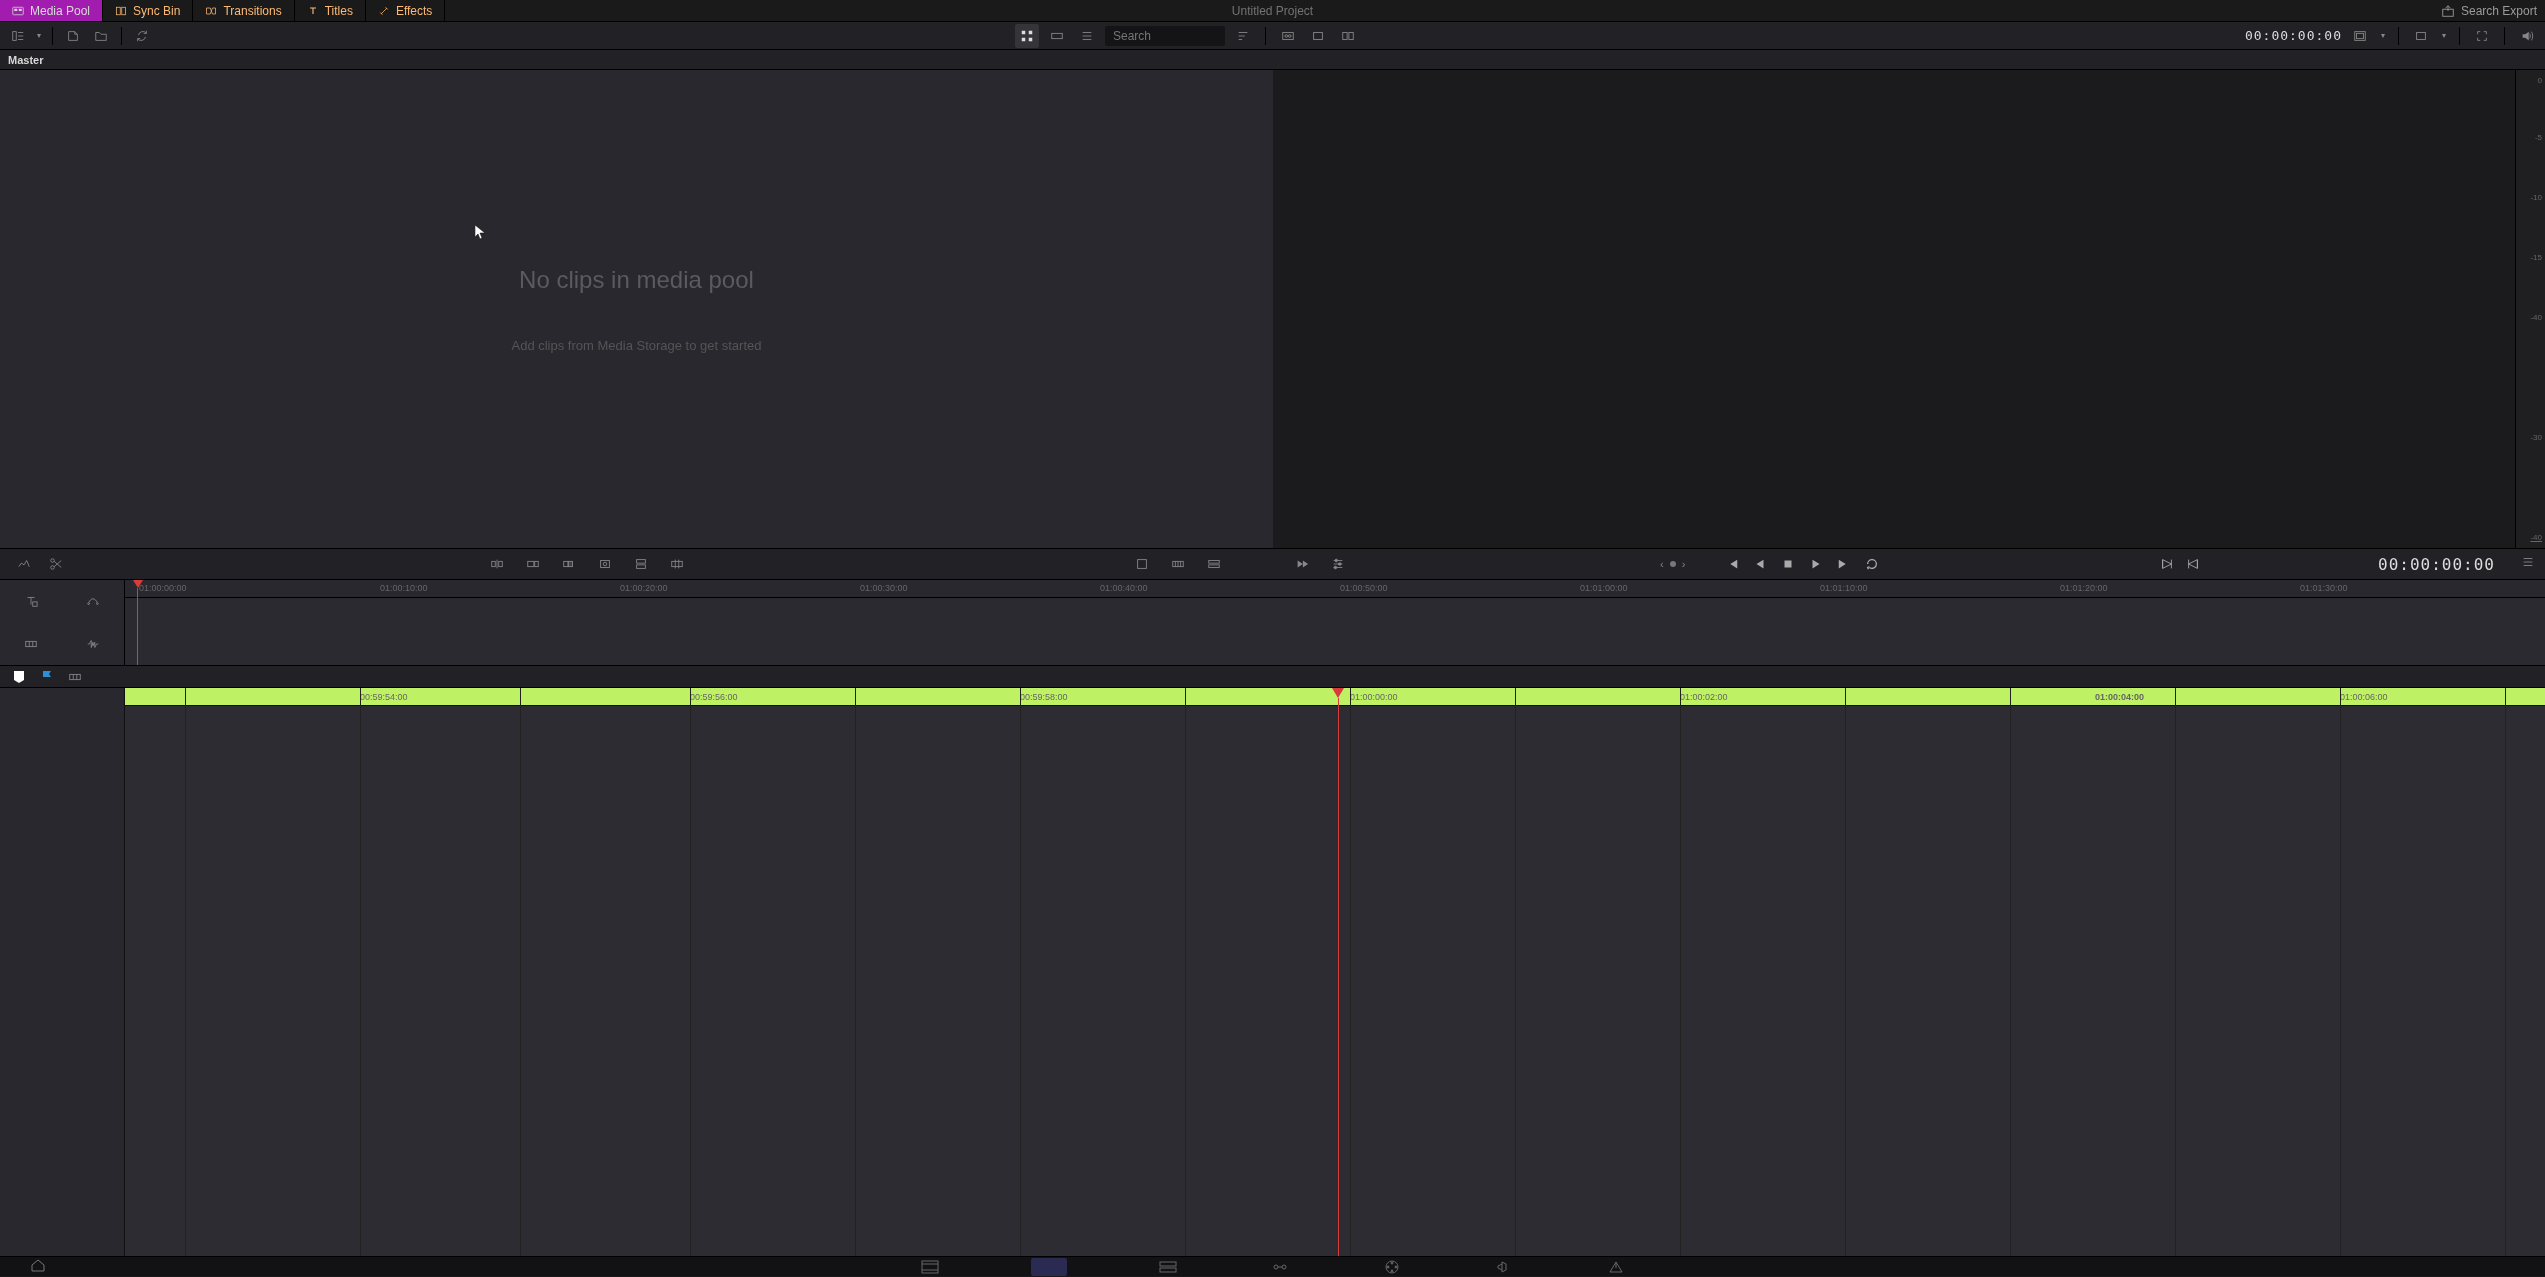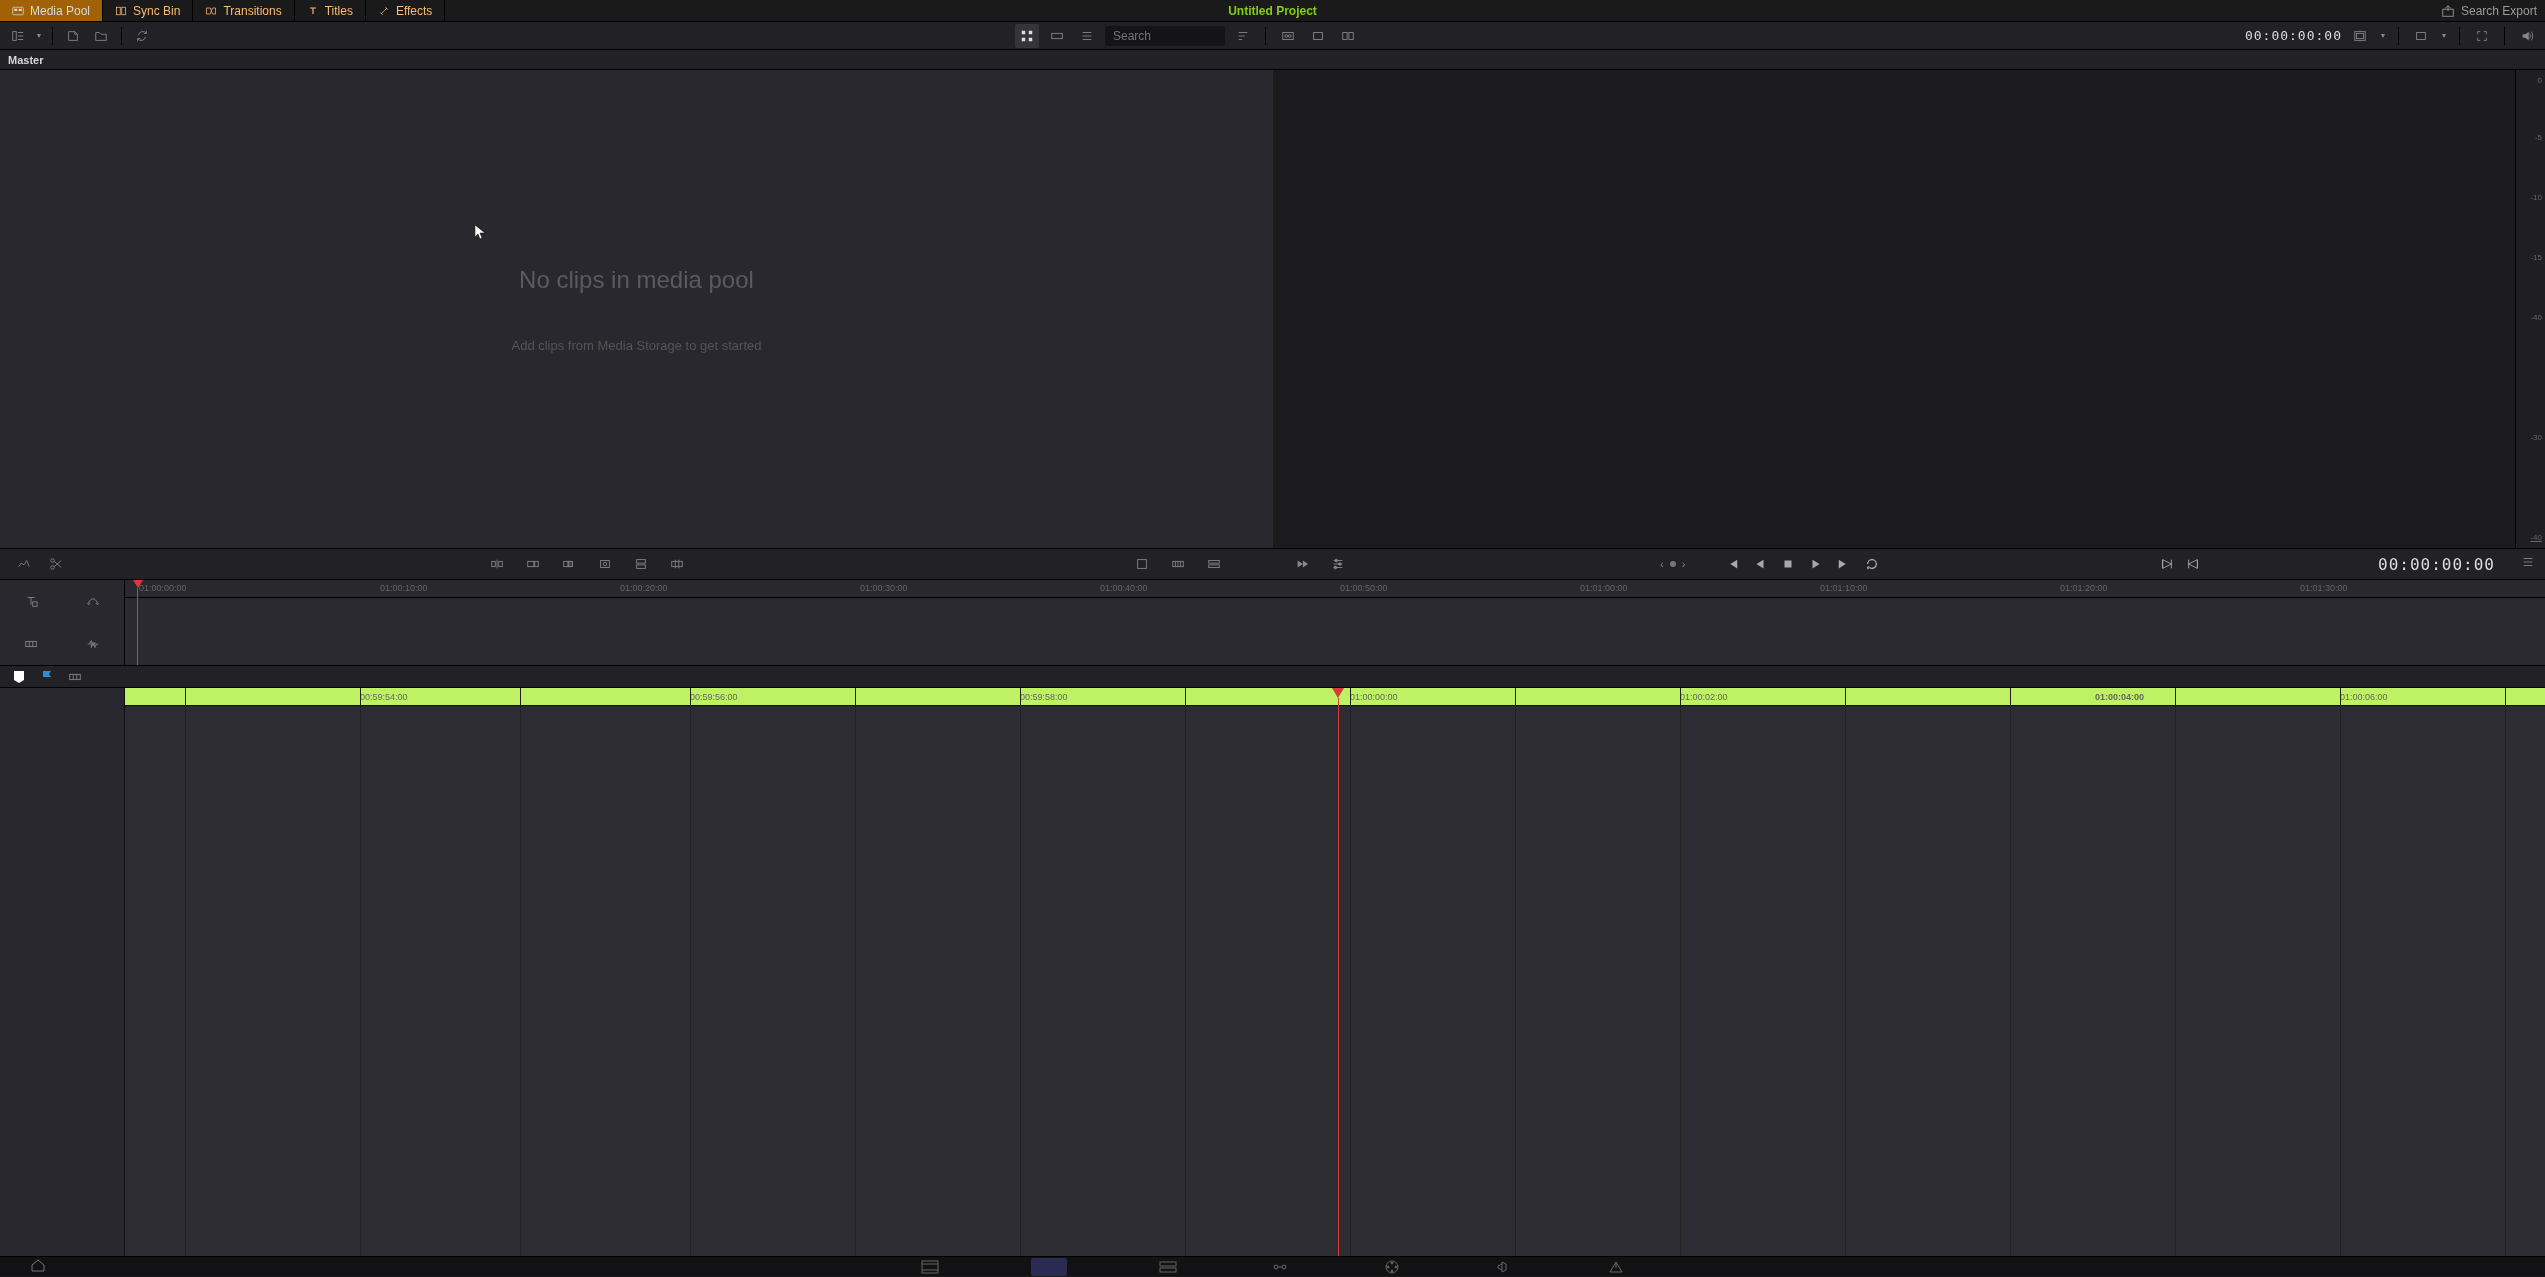--- a/index.html
+++ b/index.html
@@ -2,23 +2,23 @@
 <html><head>
 <meta charset="utf-8">
 <style>
 * { margin: 0; padding: 0; box-sizing: border-box; font-family: -apple-system, "Segoe UI", Arial, sans-serif; }
 body { background: #1a1a1a; color: #c8c8c8; width: 2545px; height: 1277px; overflow: hidden; user-select: none; }
 
 
 .top-tabs { height: 22px; background: #1a1a1a; display: flex; align-items: center; position: relative; border-bottom: 1px solid #000; }
 .tab-group { display: flex; align-items: center; gap: 0; }
 .top-tab { display: flex; align-items: center; gap: 6px; padding: 0 12px; height: 21px; font-size: 12px; color: #fdba74; cursor: pointer; border-right: 1px solid #000; }
-.top-tab.active { background: #a16207; color: #d8d8d8; }
+.top-tab.active { background: #a21caf; color: #d8d8d8; }
 .top-tab svg { width: 12px; height: 12px; }
-.project-title { position: absolute; left: 50%; transform: translateX(-50%); font-size: 12px; font-weight: 700; color: #84cc16; }
+.project-title { position: absolute; left: 50%; transform: translateX(-50%); font-size: 12px; font-weight: 400; color: #737373; }
 .quick-export { position: absolute; right: 8px; display: flex; align-items: center; gap: 6px; font-size: 12px; color: #9a9a9a; cursor: pointer; }
 .quick-export svg { width: 14px; height: 14px; }
 
 
 .toolbar-row { height: 28px; background: #212126; display: flex; align-items: center; border-bottom: 1px solid #000; position: relative; }
 .tb-left { display: flex; align-items: center; gap: 4px; padding-left: 6px; }
 .tb-mid { position: absolute; left: 1015px; display: flex; align-items: center; gap: 6px; }
 .tb-right { position: absolute; right: 6px; display: flex; align-items: center; gap: 6px; }
 .ico-btn { width: 24px; height: 24px; display: flex; align-items: center; justify-content: center; cursor: pointer; color: #888; border-radius: 2px; }
 .ico-btn.active { background: #353539; color: #ddd; }

